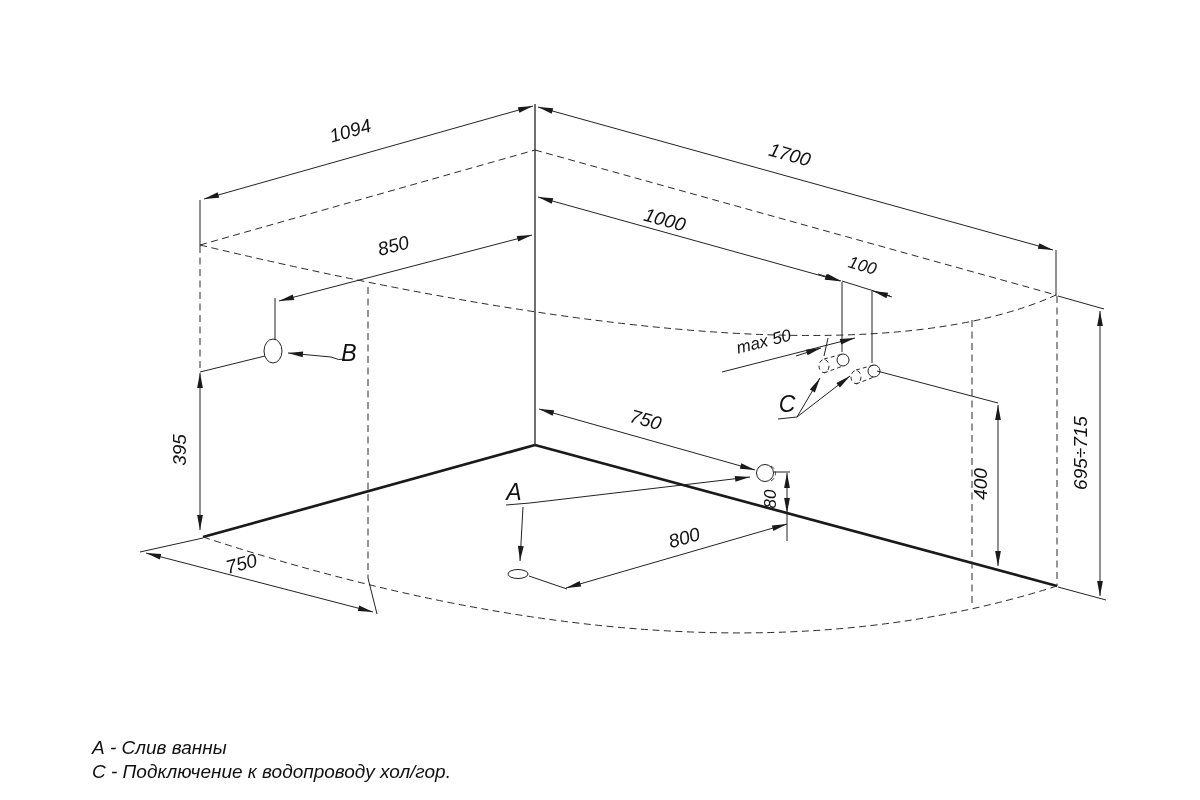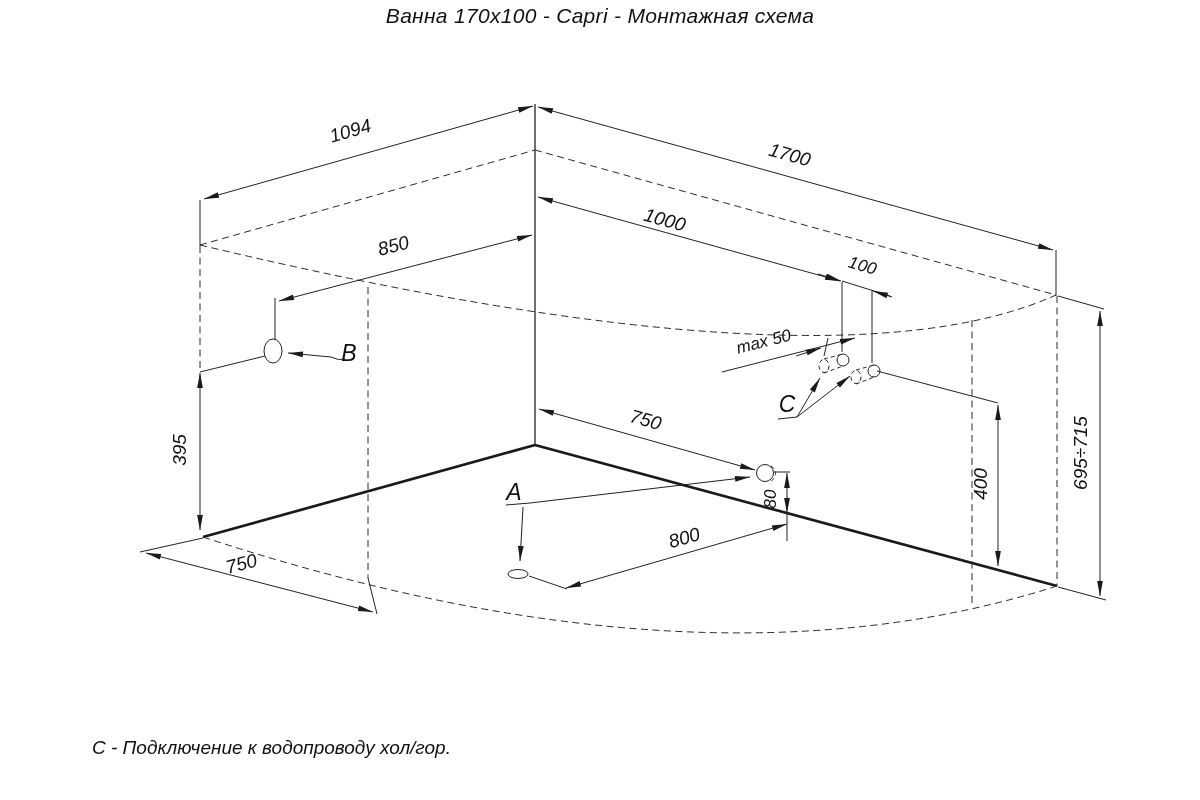--- a/index.html
+++ b/index.html
@@ -23,21 +23,20 @@
   .dash2{stroke:#2a2a2a;stroke-width:1;fill:none;stroke-dasharray:4 3;}
   .dim{font-size:19px;font-style:italic;fill:#111;text-anchor:middle;}
   .dimS{font-size:17px;font-style:italic;fill:#111;text-anchor:middle;}
   .plabel{font-size:23px;font-style:italic;fill:#111;text-anchor:middle;}
 </style>
 </head>
 <body>
 
 <div class="stage">
 
-  <div class="title">Ванна 170x100 - Capri - Монтажная схема</div>
 
   <svg class="draw" width="1200" height="800" viewBox="0 0 1200 800">
     <defs>
       <marker id="ar" orient="auto-start-reverse" markerUnits="userSpaceOnUse" markerWidth="17" markerHeight="8" refX="16" refY="4">
         <path d="M16,4 L1,1.1 L1,6.9 Z" fill="#1a1a1a"></path>
       </marker>
     </defs>
 
     <g>
       <line class="edge" x1="535" y1="104" x2="535" y2="445"></line>
@@ -170,16 +169,17 @@
         <line class="dash2" x1="856" y1="384" x2="874" y2="377"></line>
       </g>
       <line class="thin" x1="797" y1="417" x2="820" y2="378" marker-end="url(#ar)"></line>
       <line class="thin" x1="797" y1="417" x2="850" y2="376" marker-end="url(#ar)"></line>
       <line class="thin" x1="778" y1="419" x2="797" y2="417"></line>
       <text class="plabel" x="787" y="412">C</text>
     </g>
   </svg>
 
   <div class="legend">
+    <div>А - Слив ванны</div>
     <div>С - Подключение к водопроводу хол/гор.</div>
   </div>
 
 </div>
 
 </body></html>

